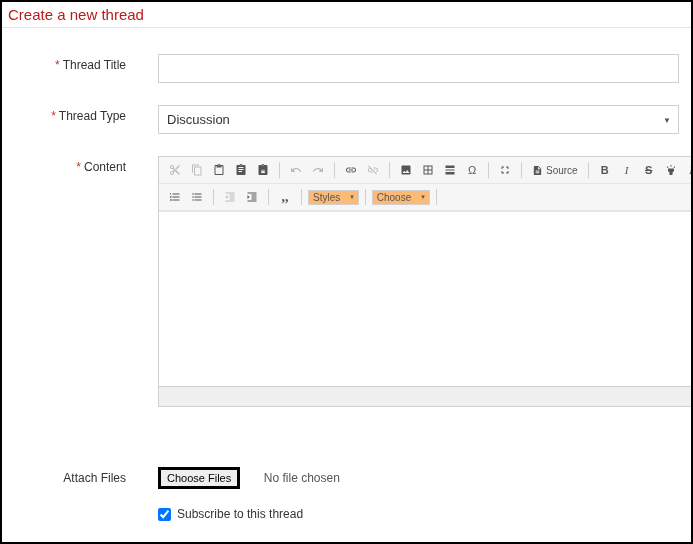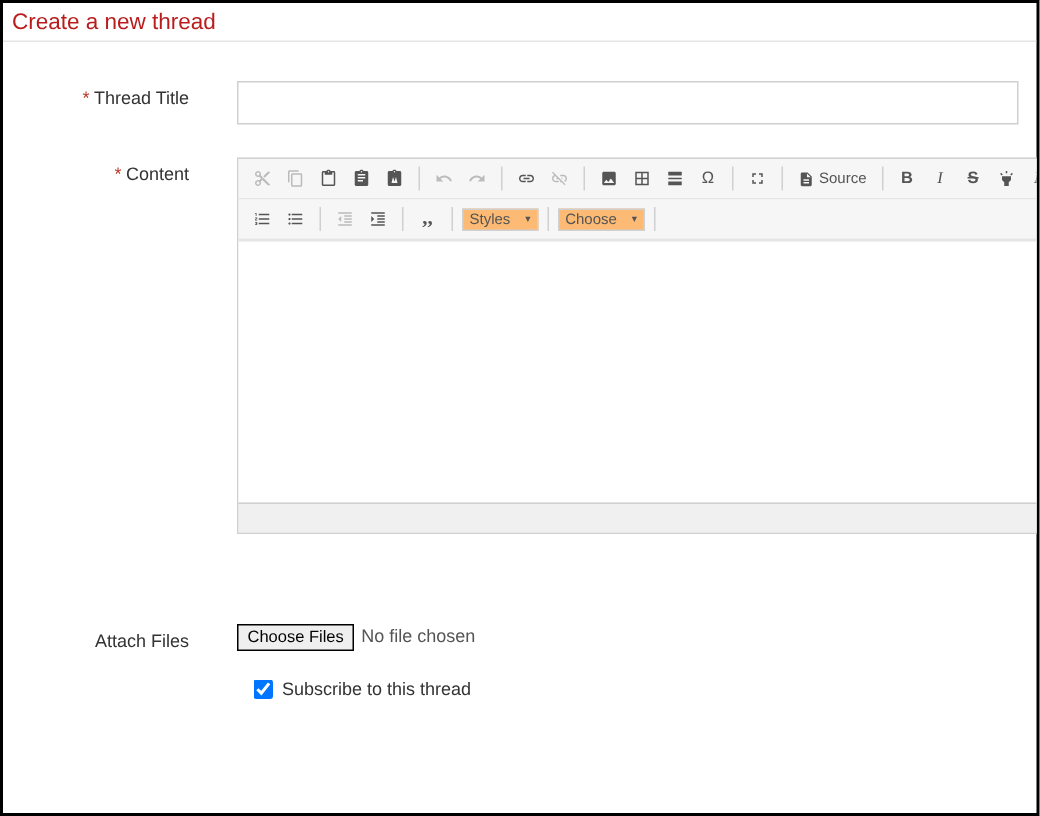--- a/index.html
+++ b/index.html
@@ -134,36 +134,35 @@
       border-top: 1px solid #e5e5e5;
     }
     .editor-footer {
       height: 20px;
       background: #f0f0f0;
       border-top: 1px solid #d0d0d0;
     }
     .file-btn {
       font-size: 11px;
       padding: 2px 6px;
-      border: 1px solid #000000;
+      border: 3px solid #000000;
       background: #efefef;
       cursor: pointer;
     }
     .file-text {
       font-size: 12px;
       color: #555;
-      margin-left: 1px;
+      margin-left: 20px;
     }
     .checkbox-row {
       display: flex;
       align-items: center;
       gap: 6px;
       font-size: 12px;
       color: #333;
-      margin-left: 11px;
     }
     .bold { font-weight: bold; }
     .italic { font-style: italic; font-family: Georgia, serif; }
     .strike { text-decoration: line-through; font-weight: bold;}
     .content-row { }
     .attach-row { margin-top: 60px; }
     .subscribe-row { margin-top: 18px; }
   </style>
 </head>
 <body>
@@ -174,20 +173,31 @@
 
   <div class="form-row">
     <div class="label-col">
       <span class="required">*</span><span>Thread Title</span>
     </div>
     <div class="input-col">
       <input type="text" class="text-input" style="">
     </div>
   </div>
 
+  <div class="form-row">
+    <div class="label-col">
+      <span class="required">*</span><span>Thread Type</span>
+    </div>
+    <div class="input-col">
+      <div class="select-wrap">
+        <div class="select-input">Discussion</div>
+        <span class="select-arrow">▼</span>
+      </div>
+    </div>
+  </div>
 
   <div class="form-row content-row">
     <div class="label-col">
       <span class="required">*</span><span>Content</span>
     </div>
     <div class="input-col">
       <div class="editor">
 
         <div class="toolbar-row">
           <div class="tool-btn disabled">

